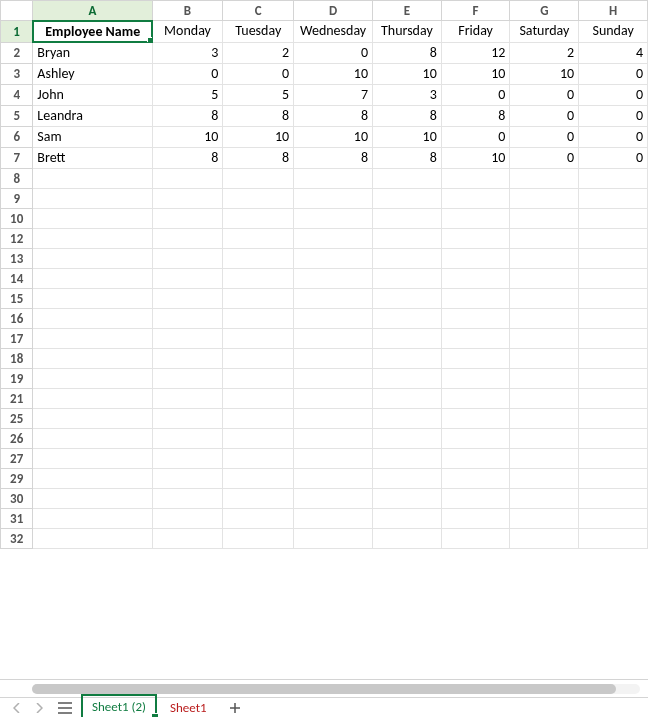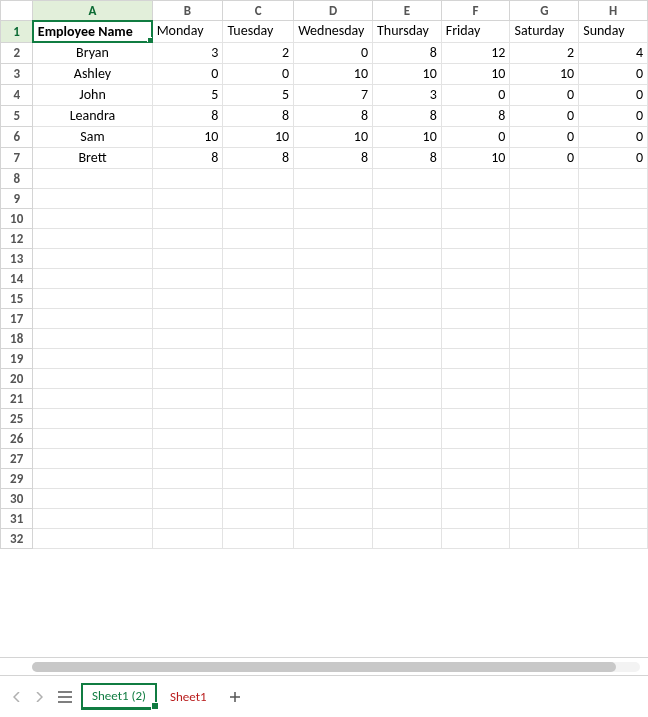--- a/index.html
+++ b/index.html
@@ -50,22 +50,22 @@
   td.cell {
     border: 1px solid #e3e3e3;
     height: 20px;
     padding: 0 4px;
     font-size: 14px;
     line-height: 20px;
     white-space: nowrap;
     overflow: hidden;
   }
   td.num { text-align: right; }
-  td.txt { text-align: center; }
-  td.hdrcell { text-align: left; }
+  td.txt { text-align: left; }
+  td.hdrcell { text-align: center; }
   td.hdrcell.bold { font-weight: bold; }
   
   .cA { width: 118px; }
   .cB { width: 70px; }
   .cC { width: 70px; }
   .cD { width: 78px; }
   .cE { width: 68px; }
   .cF { width: 68px; }
   .cG { width: 68px; }
   .cH { width: 68px; }
@@ -109,21 +109,21 @@
   .hscroll .thumb {
     position: absolute;
     left: 0; top: 0;
     height: 10px;
     width: 96%;
     background: #c8c8c8;
     border-radius: 5px;
   }
   
   .tabbar {
-    height: 42px;
+    height: 20px;
     border-top: 1px solid #d4d4d4;
     display: flex;
     align-items: center;
     font-size: 13px;
     gap: 4px;
     padding-left: 8px;
     background: #fff;
   }
   .navbtn {
     width: 18px; height: 18px;
@@ -335,20 +335,31 @@
             <td class="cell"></td>
             <td class="cell"></td>
             <td class="cell"></td>
             <td class="cell"></td>
             <td class="cell"></td>
             <td class="cell"></td>
             <td class="cell"></td>
             <td class="cell"></td>
           </tr>
           <tr>
+            <th class="rowhdr">16</th>
+            <td class="cell"></td>
+            <td class="cell"></td>
+            <td class="cell"></td>
+            <td class="cell"></td>
+            <td class="cell"></td>
+            <td class="cell"></td>
+            <td class="cell"></td>
+            <td class="cell"></td>
+          </tr>
+          <tr>
             <th class="rowhdr">17</th>
             <td class="cell"></td>
             <td class="cell"></td>
             <td class="cell"></td>
             <td class="cell"></td>
             <td class="cell"></td>
             <td class="cell"></td>
             <td class="cell"></td>
             <td class="cell"></td>
           </tr>
@@ -358,31 +369,20 @@
             <td class="cell"></td>
             <td class="cell"></td>
             <td class="cell"></td>
             <td class="cell"></td>
             <td class="cell"></td>
             <td class="cell"></td>
             <td class="cell"></td>
           </tr>
           <tr>
             <th class="rowhdr">19</th>
-            <td class="cell"></td>
-            <td class="cell"></td>
-            <td class="cell"></td>
-            <td class="cell"></td>
-            <td class="cell"></td>
-            <td class="cell"></td>
-            <td class="cell"></td>
-            <td class="cell"></td>
-          </tr>
-          <tr>
-            <th class="rowhdr">20</th>
             <td class="cell"></td>
             <td class="cell"></td>
             <td class="cell"></td>
             <td class="cell"></td>
             <td class="cell"></td>
             <td class="cell"></td>
             <td class="cell"></td>
             <td class="cell"></td>
           </tr>
           <tr>

